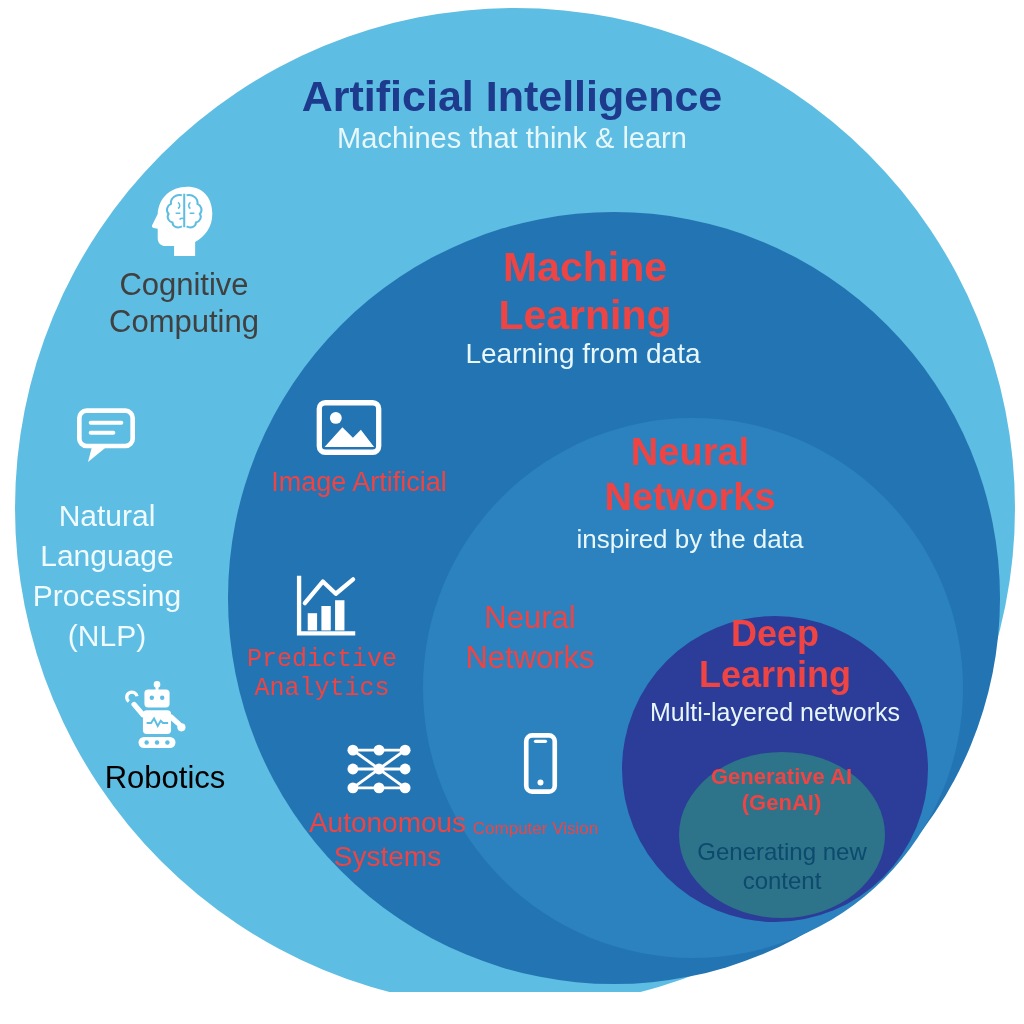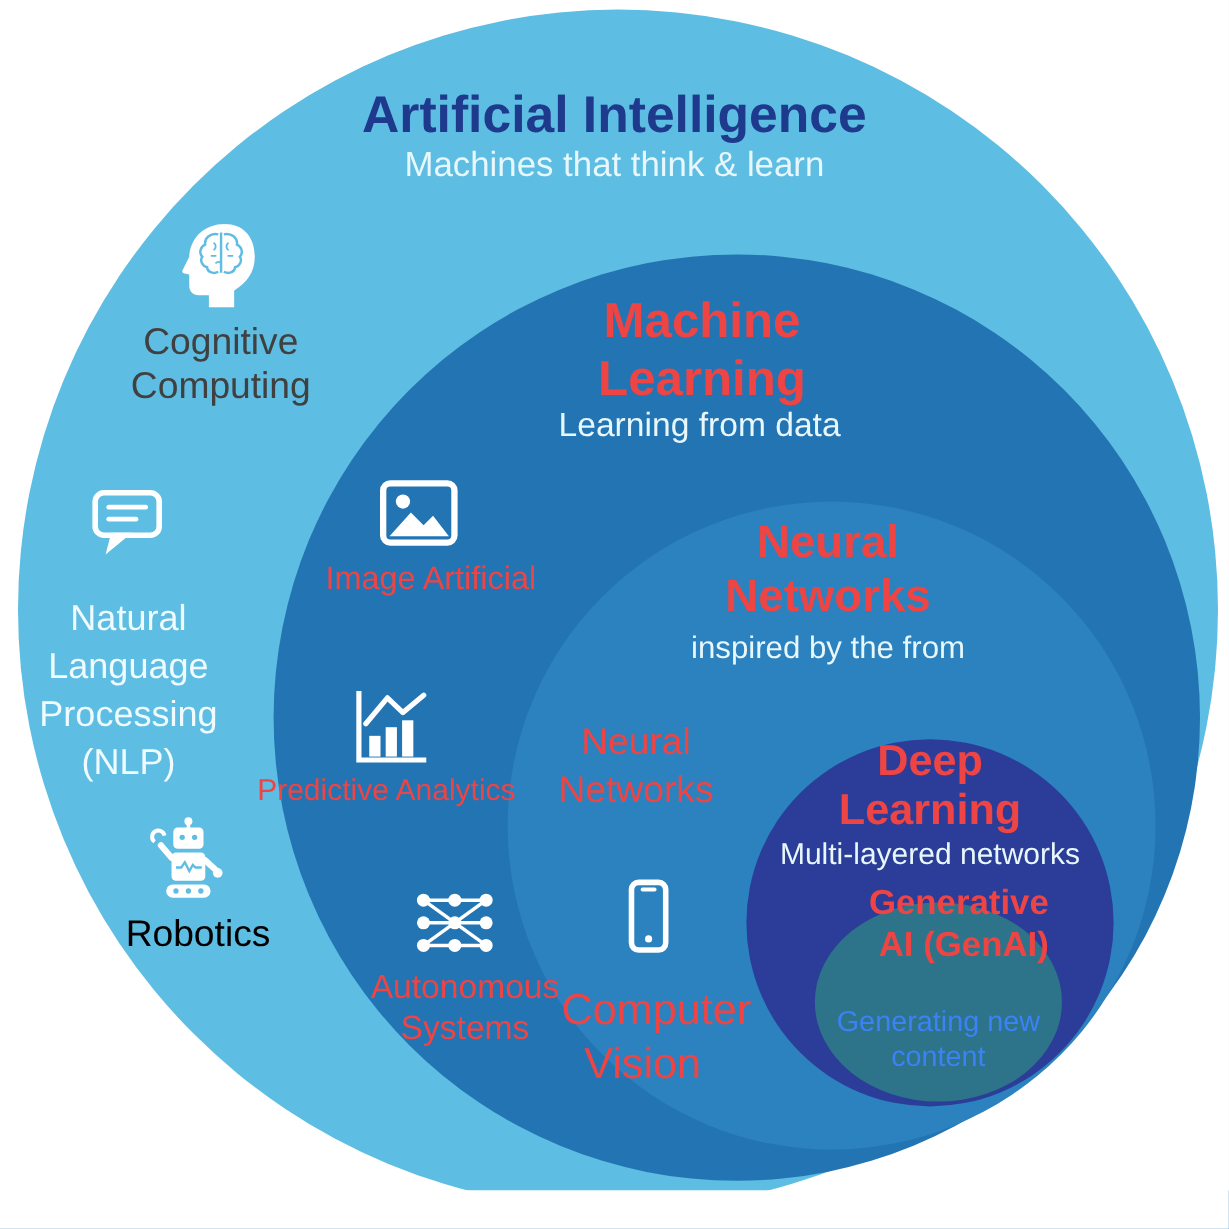--- a/index.html
+++ b/index.html
@@ -19,31 +19,31 @@
   .sub{color:#e7f7fb;}
 
   #ai-title   {left:212px;top:72px; width:600px;font-size:43px;font-weight:bold;}
   #ai-sub     {left:262px;top:122px;width:500px;font-size:29px;}
   #ml-title   {left:465px;top:244px;width:240px;font-size:41px;line-height:1.17;}
   #ml-sub     {left:433px;top:338px;width:300px;font-size:28px;}
   #nn-title   {left:565px;top:430px;width:250px;font-size:38px;line-height:1.18;}
   #nn-sub     {left:550px;top:524px;width:280px;font-size:26px;}
   #dl-title   {left:665px;top:613px;width:220px;font-size:36px;line-height:1.15;}
   #dl-sub     {left:640px;top:698px;width:270px;font-size:25px;}
-  #genai-title{left:689px;top:736px;width:185px;font-size:29px;line-height:1.2;text-align:right;}
-  #genai-sub  {left:697px;top:838px;width:170px;font-size:24px;line-height:1.2;color:#3b82f6;}
+  #genai-title{left:689px;top:764px;width:185px;font-size:22px;line-height:1.2;}
+  #genai-sub  {left:697px;top:838px;width:170px;font-size:24px;line-height:1.2;color:#0c4a6e;}
 
   #lbl-cognitive {left:94px; top:266px;width:180px;font-size:31px;line-height:1.2;color:#404040;}
   #lbl-nlp       {left:7px;  top:496px;width:200px;font-size:30px;line-height:1.33;color:#f0fbff;}
   #lbl-robotics  {left:75px; top:760px;width:180px;font-size:31px;color:#000000;}
   #lbl-image     {left:234px;top:467px;width:250px;font-size:27px;}
-  #lbl-predictive{left:197px;top:645px;width:250px;font-size:25px;}
+  #lbl-predictive{left:197px;top:645px;width:250px;font-size:25px;font-family:Liberation Mono, monospace;}
   #lbl-autonomous{left:300px;top:806px;width:175px;font-size:28px;line-height:1.2;}
   #lbl-nn-inner  {left:445px;top:598px;width:170px;font-size:31px;line-height:1.3;}
-  #lbl-cv        {left:468px;top:818px;width:135px;font-size:36px;line-height:1.25;}
+  #lbl-cv        {left:468px;top:818px;width:135px;font-size:17px;line-height:1.25;}
 
   .icon{position:absolute;z-index:10;}
   #ic-cognitive {left:146px;top:182px;width:78px;height:78px;}
   #ic-nlp       {left:72px; top:406px;width:68px;height:60px;}
   #ic-robot     {left:120px;top:680px;width:74px;height:74px;}
   #ic-image     {left:316px;top:399px;width:66px;height:57px;}
   #ic-chart     {left:289px;top:570px;width:72px;height:72px;}
   #ic-network   {left:342px;top:740px;width:74px;height:58px;}
   #ic-phone     {left:522px;top:732px;width:37px;height:63px;}
   .icon svg{width:100%;height:100%;display:block;}
@@ -59,21 +59,21 @@
   <div id="c-dl" class="circle" style="background-color: rgb(43, 61, 152);"></div>
   <div id="c-genai" class="circle" style="background-color: rgb(45, 115, 137);"></div>
 
   <div id="ai-title" class="txt ttl" style="color: rgb(29, 58, 140);">Artificial Intelligence</div>
   <div id="ai-sub" class="txt sub">Machines that think &amp; learn</div>
 
   <div id="ml-title" class="txt ttl">Machine Learning</div>
   <div id="ml-sub" class="txt sub">Learning from data</div>
 
   <div id="nn-title" class="txt ttl">Neural Networks</div>
-  <div id="nn-sub" class="txt sub">inspired by the from</div>
+  <div id="nn-sub" class="txt sub">inspired by the data</div>
 
   <div id="dl-title" class="txt ttl">Deep Learning</div>
   <div id="dl-sub" class="txt sub">Multi-layered networks</div>
 
   <div id="genai-title" class="txt ttl">Generative AI (GenAI)</div>
   <div id="genai-sub" class="txt sub">Generating new content</div>
 
   <div id="ic-cognitive" class="icon">
     <svg viewBox="0 0 100 100">
       <path d="M53 6 C31 6 16 21 15 41 L8 55 c-1 2 0 4 2 4 l5 1 v12 c0 6 4 10 10 10 h11 v13 h27 V77 c13 -8 22 -19 22 -36 C85 19 72 6 53 6 Z" fill="#fff"></path>

